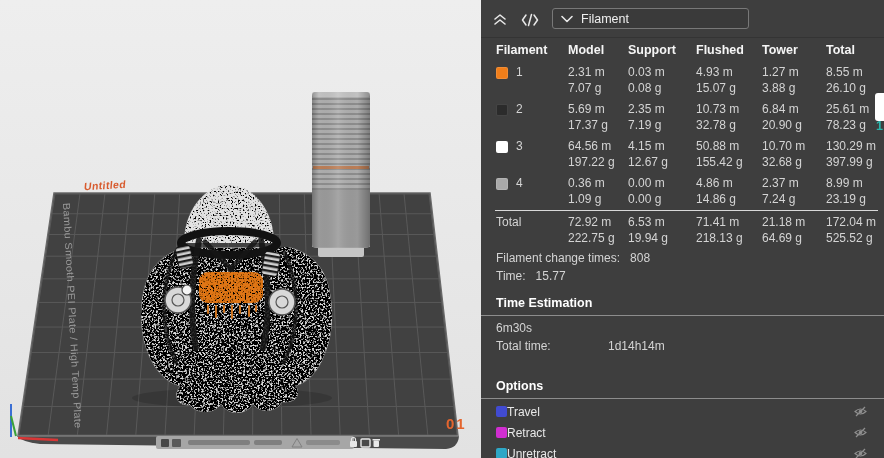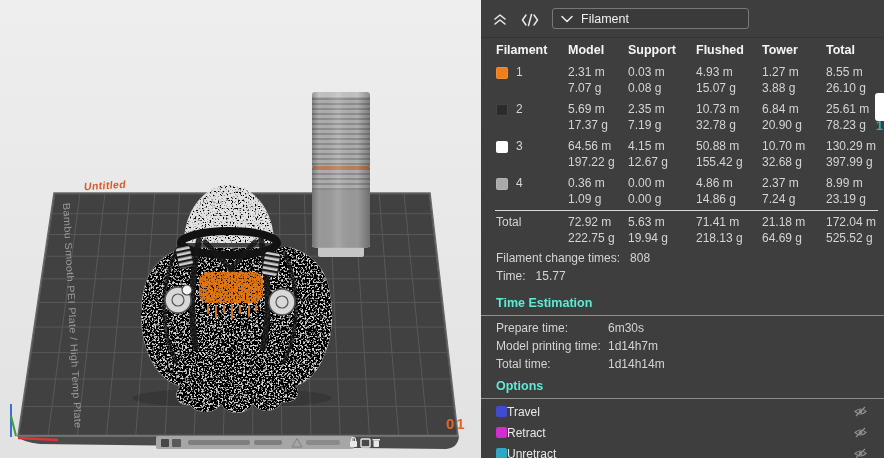--- a/index.html
+++ b/index.html
@@ -28,21 +28,21 @@
   .id-cell{display:flex;align-items:flex-start;gap:8px;}
   .swatch{width:10px;height:10px;border-radius:2px;margin-top:3px;display:inline-block;border:1px solid rgba(255,255,255,.12);}
   .opt-swatch{width:11px;height:11px;border-radius:2px;display:inline-block;}
 
   .total-divider{position:absolute;top:210px;left:14px;right:6px;border-top:1px solid #d8d8d8;}
   .total-row{position:absolute;top:214px;left:0;right:4px;line-height:16px;}
   .stat-line{position:absolute;left:15px;height:16px;line-height:16px;}
   .stat-1{top:250px;} .stat-2{top:268px;}
   .stat-line .v{margin-left:10px;}
 
-  .sec-title{position:absolute;left:15px;font-weight:bold;color:#5eead4;font-size:12.5px;}
+  .sec-title{position:absolute;left:15px;font-weight:bold;color:#ffffff;font-size:12.5px;}
   .t-title{top:296px;} .o-title{top:379px;}
   .rule-full{position:absolute;left:0;right:0;border-top:1px solid #8d8d8d;}
   .t-rule{top:315px;} .o-rule{top:398px;}
   .time-rows{position:absolute;top:319px;left:15px;right:10px;}
   .time-row{display:grid;grid-template-columns:112px auto;line-height:18px;}
   .opt-rows{position:absolute;top:401px;left:15px;right:16px;}
   .opt-row{height:21px;display:flex;align-items:center;color:#e8e8e8;}
   .opt-row .eye{margin-left:auto;cursor:pointer;display:flex;align-items:center;}
 
   .scroll-thumb{position:absolute;right:0;top:93px;width:9px;height:28px;background:#ffffff;border-radius:3px 0 0 3px;}
@@ -377,21 +377,21 @@
 
     <div class="total-divider"></div>
 
     <div class="ft-grid total-row">
       <div class="cell"><span>Total</span></div>
       <div class="cell">
           <span class="ln">72.92 m</span>
           <span class="ln">222.75 g</span>
         </div>
       <div class="cell">
-          <span class="ln">5.63 m</span>
+          <span class="ln">6.53 m</span>
           <span class="ln">19.94 g</span>
         </div>
       <div class="cell">
           <span class="ln">71.41 m</span>
           <span class="ln">218.13 g</span>
         </div>
       <div class="cell">
           <span class="ln">21.18 m</span>
           <span class="ln">64.69 g</span>
         </div>
@@ -405,26 +405,21 @@
       <span>Filament change times:</span><span class="v">808</span>
     </div>
     <div class="stat-line stat-2">
       <span>Time:</span><span class="v">15.77</span>
     </div>
 
     <div class="sec-title t-title">Time Estimation</div>
     <div class="rule-full t-rule"></div>
     <div class="time-rows">
       <div class="time-row">
-        <span>Prepare time:</span>
           <span>6m30s</span>
-      </div>
-      <div class="time-row">
-        <span>Model printing time:</span>
-          <span>1d14h7m</span>
       </div>
       <div class="time-row">
         <span>Total time:</span>
           <span>1d14h14m</span>
       </div>
     </div>
 
     <div class="sec-title o-title">Options</div>
     <div class="rule-full o-rule"></div>
     <div class="opt-rows">

